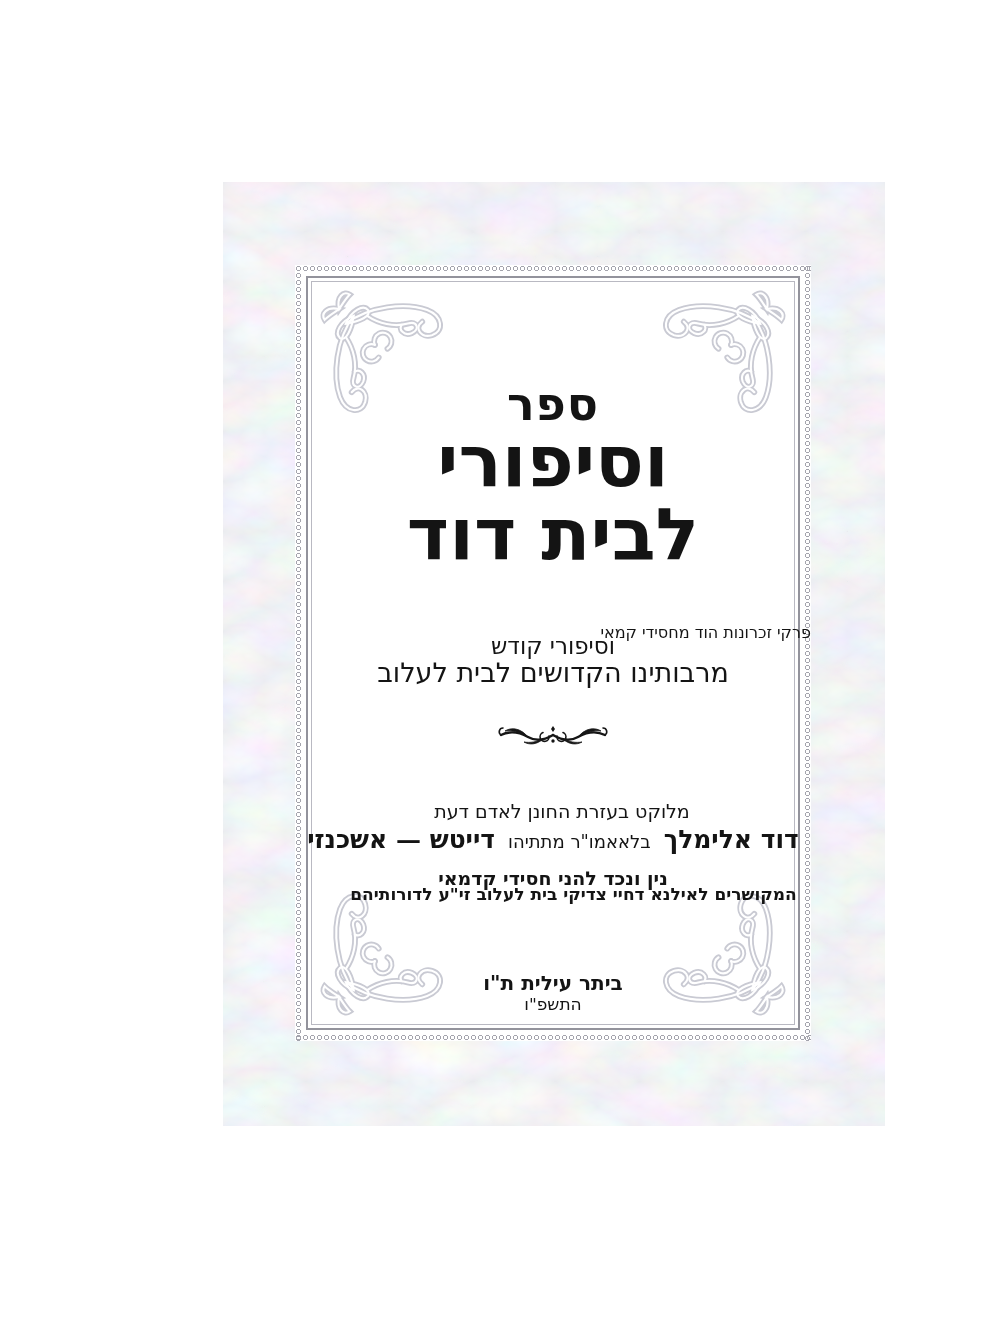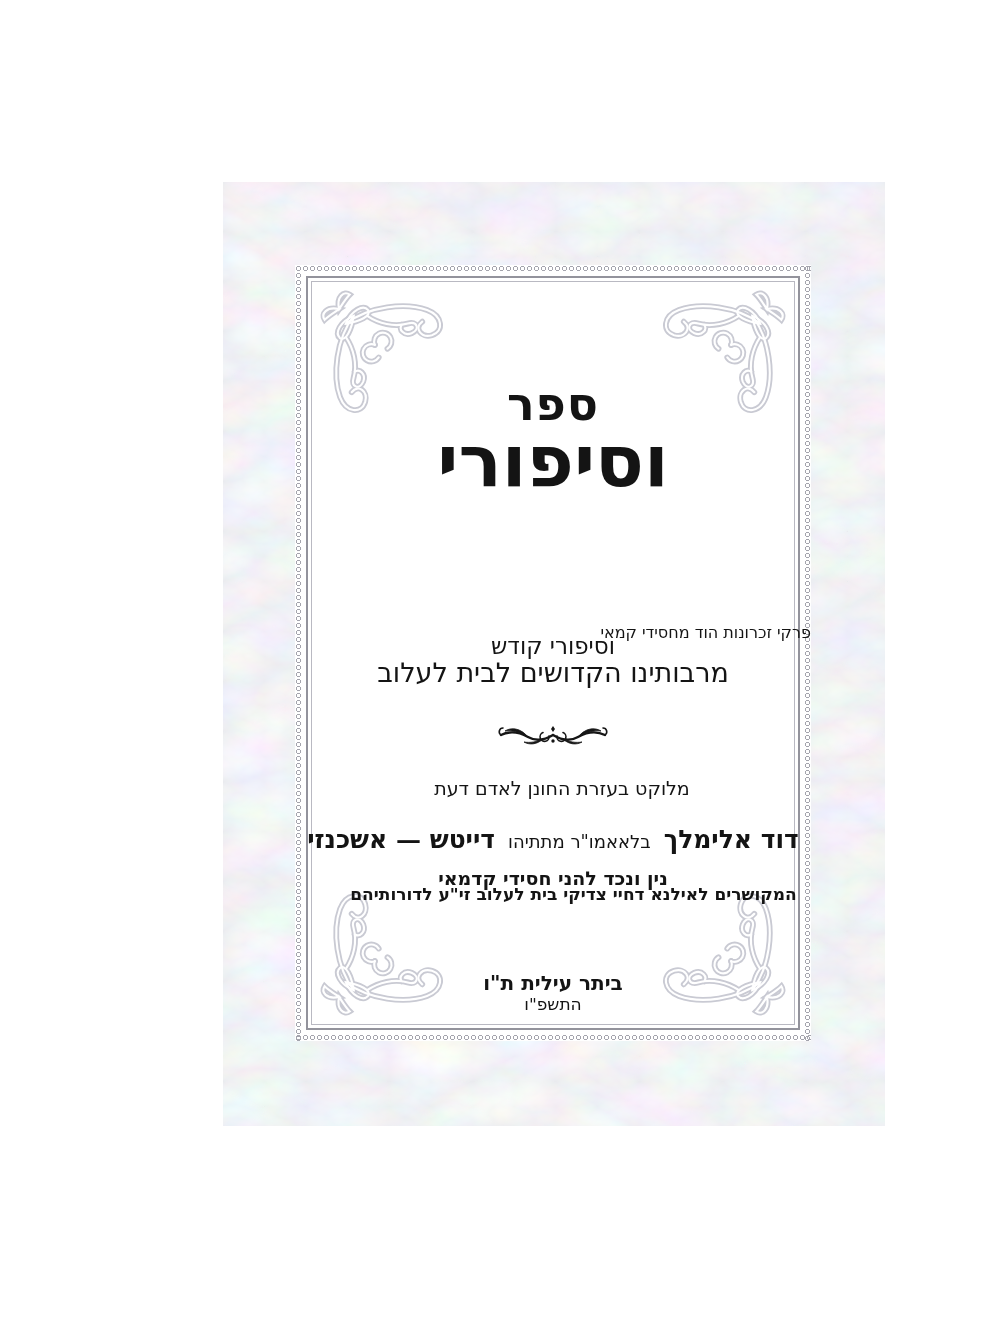--- a/index.html
+++ b/index.html
@@ -33,21 +33,21 @@
   .cf.br{right:18px;bottom:18px;transform:scale(-1,-1);}
   
   .tline{position:absolute;left:0;right:0;text-align:center;direction:rtl;white-space:nowrap;}
   .sefer{top:112px;font-size:46px;font-weight:bold;letter-spacing:1px;}
   .title1{top:160px;font-size:72px;font-weight:bold;line-height:1;}
   .title2{top:233px;font-size:72px;font-weight:bold;line-height:1;}
   .sub1{top:358px;font-size:16px;text-align:right;}
   .sub2{top:368px;font-size:23px;}
   .sub3{top:392px;font-size:27px;font-weight:normal;}
   .divider{position:absolute;left:50%;top:458px;transform:translateX(-50%);width:116px;height:24px;}
-  .comp1{top:512px;font-size:19px;padding-left:18px;}
+  .comp1{top:535px;font-size:19px;padding-left:18px;}
   .comp2{top:548px;font-size:19px;}
   .author{top:560px;font-size:19px;}
   .author .bname{font-size:25px;font-weight:bold;}
   .author .mid{font-size:18px;margin:0 7px;}
   .lin1{top:602px;font-size:19px;font-weight:bold;}
   .lin2{top:619px;font-size:17px;font-weight:bold;margin-left:41px;}
   .place{top:706px;font-size:20px;font-weight:bold;}
   .year{top:729px;font-size:17px;}
 </style>
 </head>
@@ -117,20 +117,21 @@
       </svg>
     <svg class="cf bl" viewBox="0 0 150 150">
         <use href="#cflourish"></use>
       </svg>
     <svg class="cf br" viewBox="0 0 150 150">
         <use href="#cflourish"></use>
       </svg>
 
     <div class="tline sefer">ספר</div>
     <div class="tline title1">וסיפורי</div>
+    <div class="tline title2">לבית דוד</div>
 
     <div class="tline sub1">פרקי זכרונות הוד מחסידי קמאי</div>
     <div class="tline sub2">וסיפורי קודש</div>
     <div class="tline sub3">מרבותינו הקדושים לבית לעלוב</div>
 
     <svg class="divider" viewBox="0 0 116 24">
       <use href="#divhalf"></use>
       <use href="#divhalf" transform="translate(116,0) scale(-1,1)"></use>
       <circle cx="58" cy="18" r="1.7" fill="#161616"></circle>
       <path d="M58,3 l2,3 -2,3 -2,-3 Z" fill="#161616"></path>

